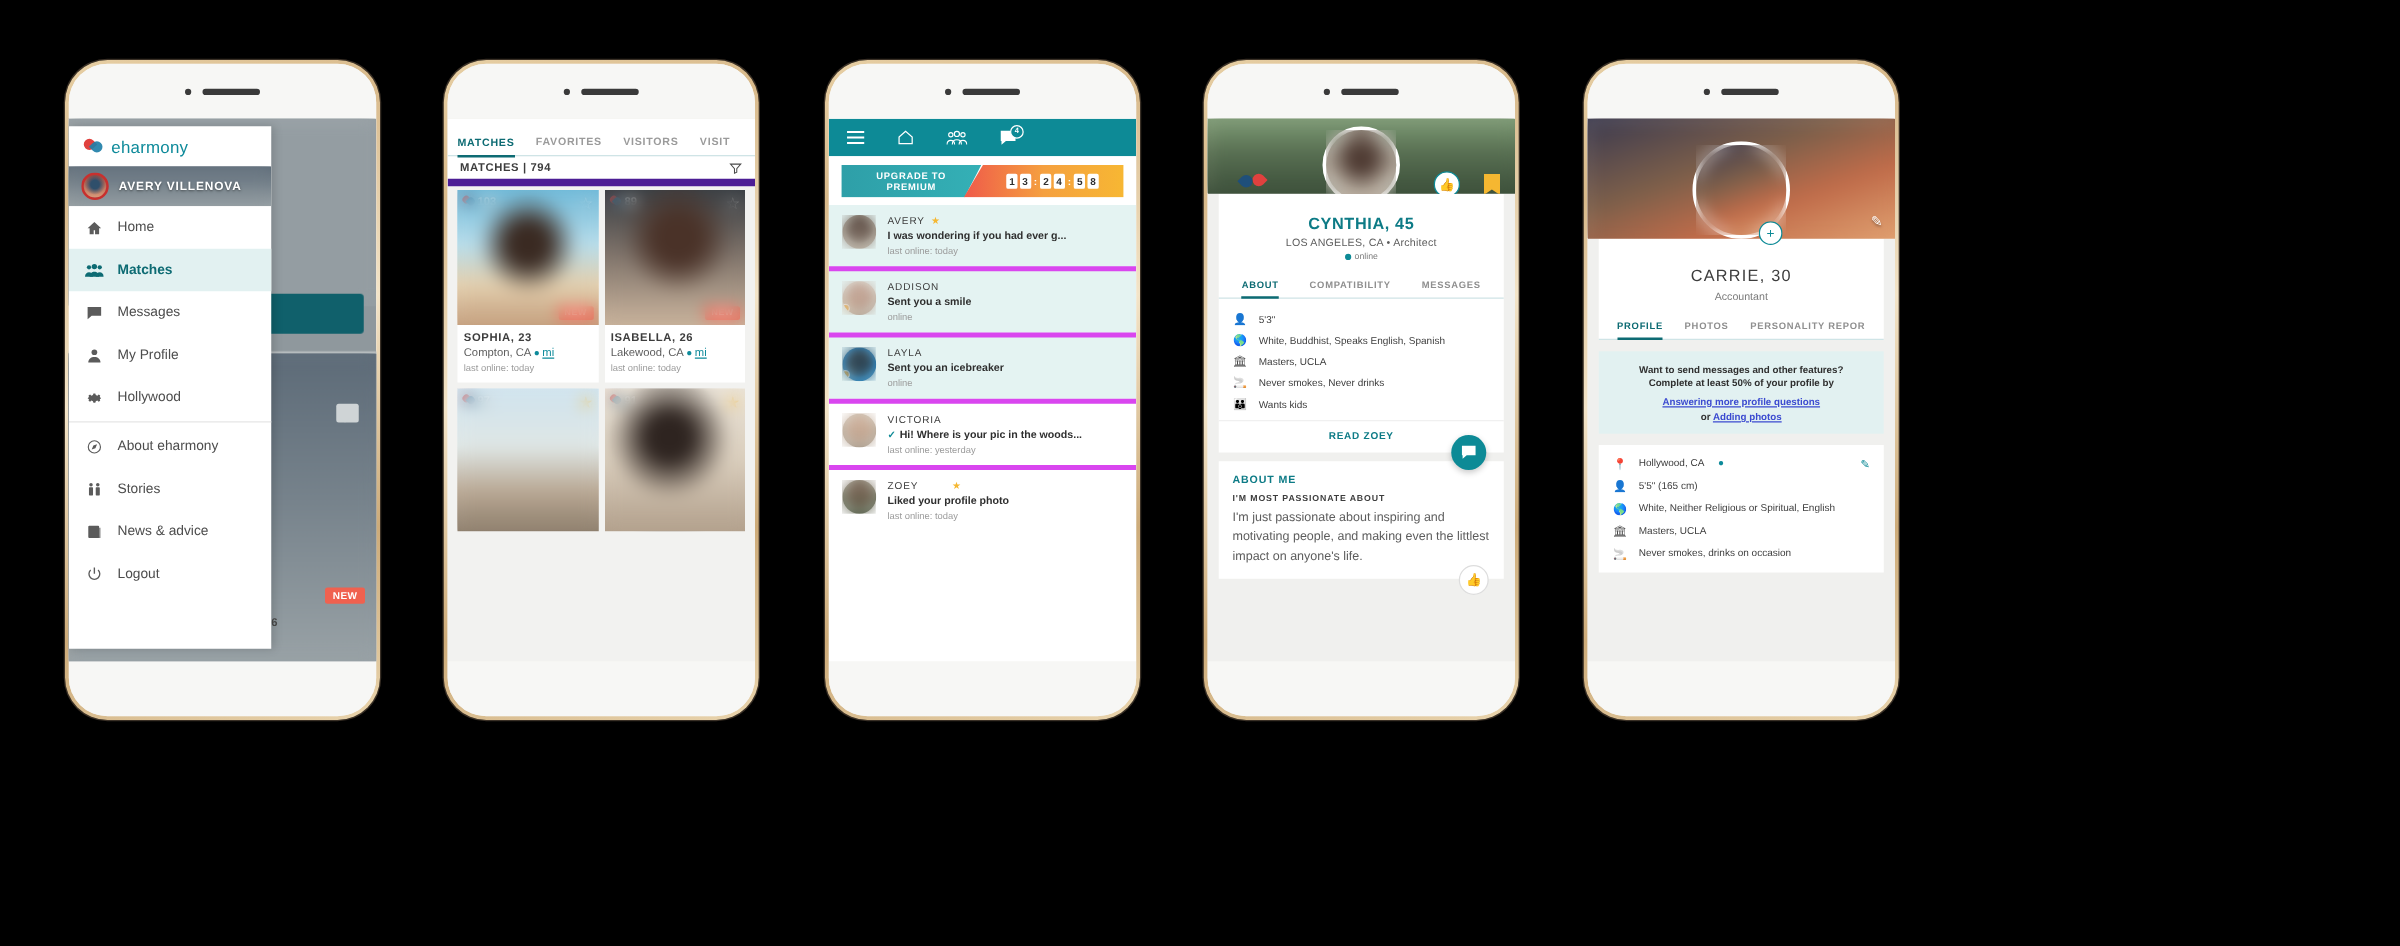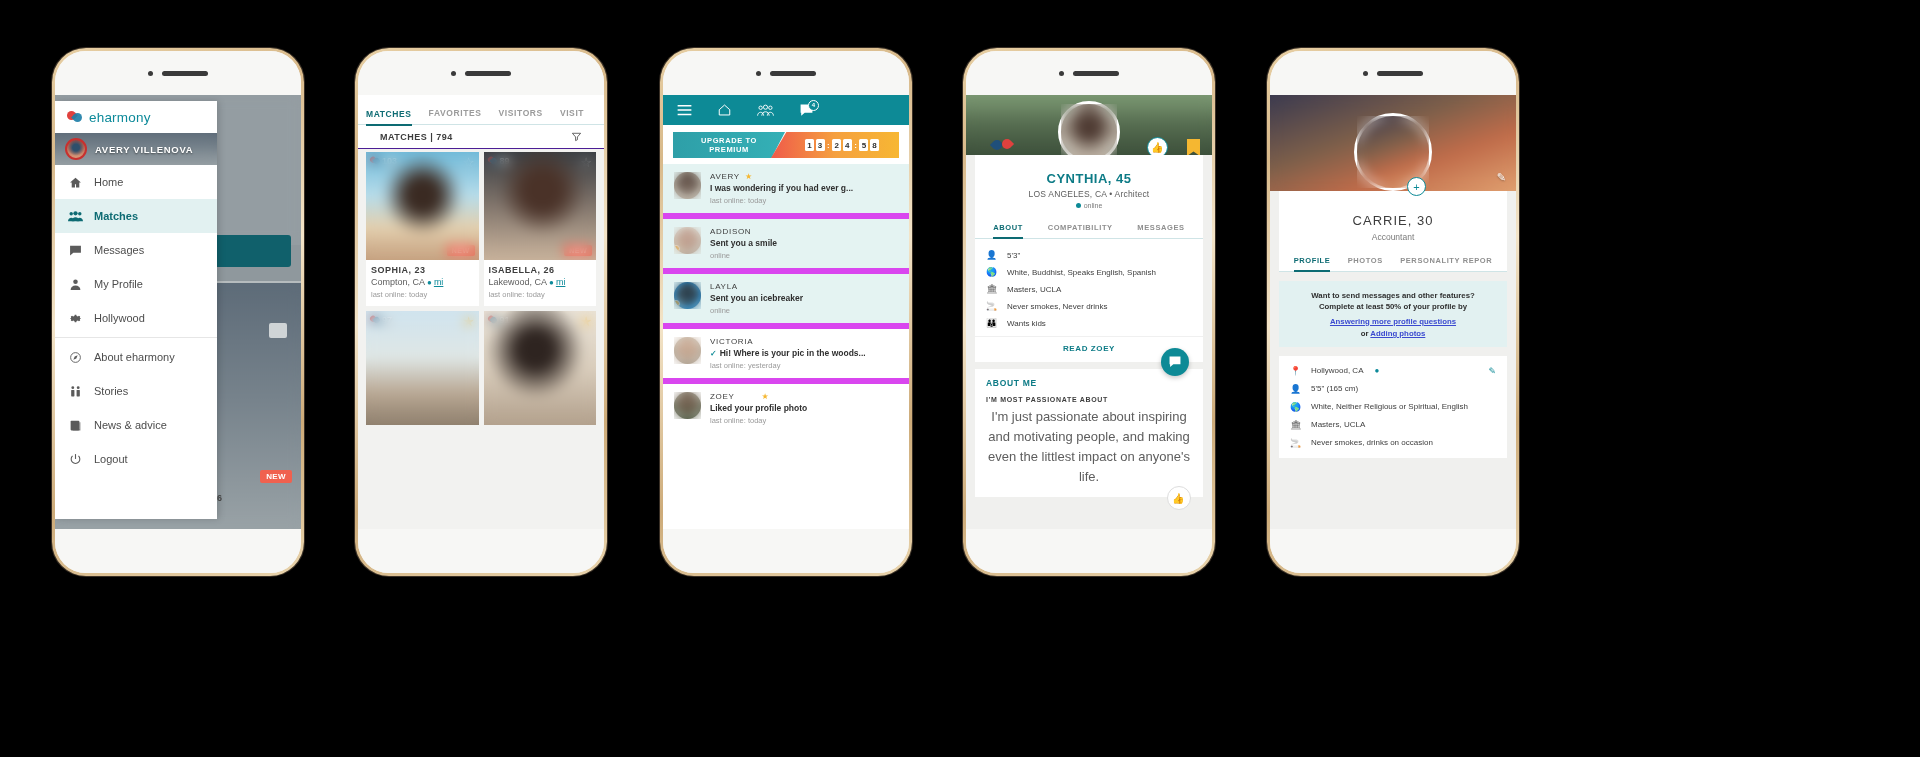--- a/index.html
+++ b/index.html
@@ -107,21 +107,21 @@
   .nav-ic { width:15px; display:flex; justify-content:center; color:#5b5b5b; }
   .nav-item.active .nav-ic { color:#0d6b73; }
 
   
   .p2-screen { background:#f2f2f0; display:flex; flex-direction:column; }
   .tabbar { background:#fff; display:flex; align-items:flex-end; height:30px;
      padding:0 8px; gap:17px; border-bottom:1.5px solid #cfe4e6; position:relative; flex:0 0 30px; }
   .tabbar .tab { font-size:8.5px; font-weight:700; letter-spacing:.6px; color:#9b9b9b; padding-bottom:6px; white-space:nowrap; }
   .tabbar .tab.active { color:#0d6b73; border-bottom:2.5px solid #0d6b73; margin-bottom:-1.5px; padding-bottom:5px; }
   .subbar { background:#fff; height:24px; flex:0 0 24px; display:flex; align-items:center;
-     justify-content:space-between; padding:0 22px; border-bottom:1px solid #4c1d95; }
+     justify-content:space-between; padding:0 10px; border-bottom:6px solid #4c1d95; }
   .subbar .cnt { font-size:9px; font-weight:700; color:#3d3d3d; letter-spacing:.5px; }
   .grid { flex:1 1 auto; display:grid; grid-template-columns:1fr 1fr; gap:5px; padding:3px 8px; overflow:hidden; align-content:start; }
   .mcard { background:#fff; }
   .mphoto { position:relative; height:108px; }
   .mphoto .score { position:absolute; top:4px; left:4px; display:flex; align-items:center; gap:3px;
      color:#fff; font-size:9px; font-weight:700; text-shadow:0 1px 2px rgba(0,0,0,.6); }
   .mini-heart { width:9px; height:8px; position:relative; display:inline-block; }
   .mini-heart .a { position:absolute; left:0; top:0; width:5.5px; height:5.5px; background:#e0413e; border-radius:50% 50% 0 50%; transform:rotate(-45deg); }
   .mini-heart .b { position:absolute; right:0; top:1px; width:5.5px; height:5.5px; background:#1f7fa8; border-radius:50% 50% 50% 0; transform:rotate(45deg); }
   .mphoto .star { position:absolute; top:3px; right:4px; font-size:13px; color:#fff; text-shadow:0 1px 2px rgba(0,0,0,.35); }
@@ -150,21 +150,21 @@
      clip-path: polygon(0 0, 100% 0, 88% 100%, 0 100%); }
   .up-right { flex:1 1 auto; background:linear-gradient(90deg,#ef5a4a,#f5a03f,#f7b733);
      display:flex; align-items:center; justify-content:center; gap:1.5px;
      clip-path: polygon(12% 0, 100% 0, 100% 100%, 0 100%); margin-left:-14px; padding-left:14px; }
   .digit { background:#fff; color:#2f2f2f; font-size:8px; font-weight:700; width:9px; height:12px;
      display:flex; align-items:center; justify-content:center; border-radius:1.5px; }
   .colon { color:#fff; font-size:8px; font-weight:700; margin:0 1px; }
   .msg-list { flex:1 1 auto; overflow:hidden; }
   .msg { display:flex; gap:9px; padding:8px 11px; align-items:flex-start; }
   .msg.unread { background:#e4f3f2; }
-  .msg + .msg { border-top:6px solid #d946ef; }
+  .msg + .msg { border-top:4px solid #d946ef; }
   .msg-av { width:27px; height:27px; border-radius:50%; flex:0 0 27px; position:relative; }
   .msg-av .odot { position:absolute; left:-1px; bottom:2px; width:7px; height:7px; border-radius:50%;
      background:#f5a623; border:1.5px solid #fff; }
   .msg-body { flex:1 1 auto; min-width:0; }
   .msg-name { font-size:8px; font-weight:400; color:#3d3d3d; letter-spacing:.7px; display:flex; align-items:center; gap:5px; }
   .msg-name .st { color:#f5b731; font-size:8px; }
   .msg-text { font-size:8.5px; font-weight:700; color:#2f2f2f; margin-top:2px; white-space:nowrap;
      overflow:hidden; text-overflow:ellipsis; display:flex; align-items:center; gap:3px; }
   .msg-text .tick { color:#0d8a96; font-size:8px; }
   .msg-sub { font-size:7.5px; color:#9b9b9b; margin-top:3px; }
@@ -198,21 +198,21 @@
   .attr { display:flex; align-items:center; gap:9px; padding:3.5px 0; font-size:8px; color:#3d3d3d; }
   .attr .ai { width:12px; text-align:center; color:#4a4a4a; font-size:9px; }
   .readmore { text-align:center; font-size:8px; font-weight:700; color:#0d7b86; letter-spacing:.6px;
      padding:7px 0 9px; border-top:1px solid #f0f0f0; position:relative; }
   .chat-fab { position:absolute; right:14px; bottom:-14px; width:28px; height:28px; border-radius:50%;
      background:#0d8a96; display:flex; align-items:center; justify-content:center; color:#fff;
      font-size:13px; box-shadow:0 2px 5px rgba(0,0,0,.22); z-index:5; }
   .aboutme { background:#fff; margin:7px 9px 0; padding:9px 11px 10px; position:relative; }
   .am-title { font-size:8.5px; font-weight:700; color:#0d7b86; letter-spacing:.7px; }
   .am-sub { font-size:7px; font-weight:700; color:#3d3d3d; letter-spacing:.7px; margin-top:8px; }
-  .am-body { font-size:13px; color:#5d5d5d; line-height:1.55; margin-top:4px;text-align:center; }
+  .am-body { font-size:10px; color:#5d5d5d; line-height:1.55; margin-top:4px; }
   .like-fab { position:absolute; right:12px; bottom:-13px; width:24px; height:24px; border-radius:50%;
      background:#fff; border:1px solid #ddd; display:flex; align-items:center; justify-content:center;
      color:#7b7b7b; font-size:10px; }
 
   
   .p5-screen { background:#f0f0ee; display:flex; flex-direction:column; }
   .hero5 { height:96px; flex:0 0 96px; position:relative; }
   .hero5 .cover { position:absolute; inset:0; }
   .hero5-av { position:absolute; left:50%; top:18px; transform:translateX(-50%); width:78px; height:78px;
      border-radius:50%; border:3px solid #fff; overflow:hidden; z-index:3; }

